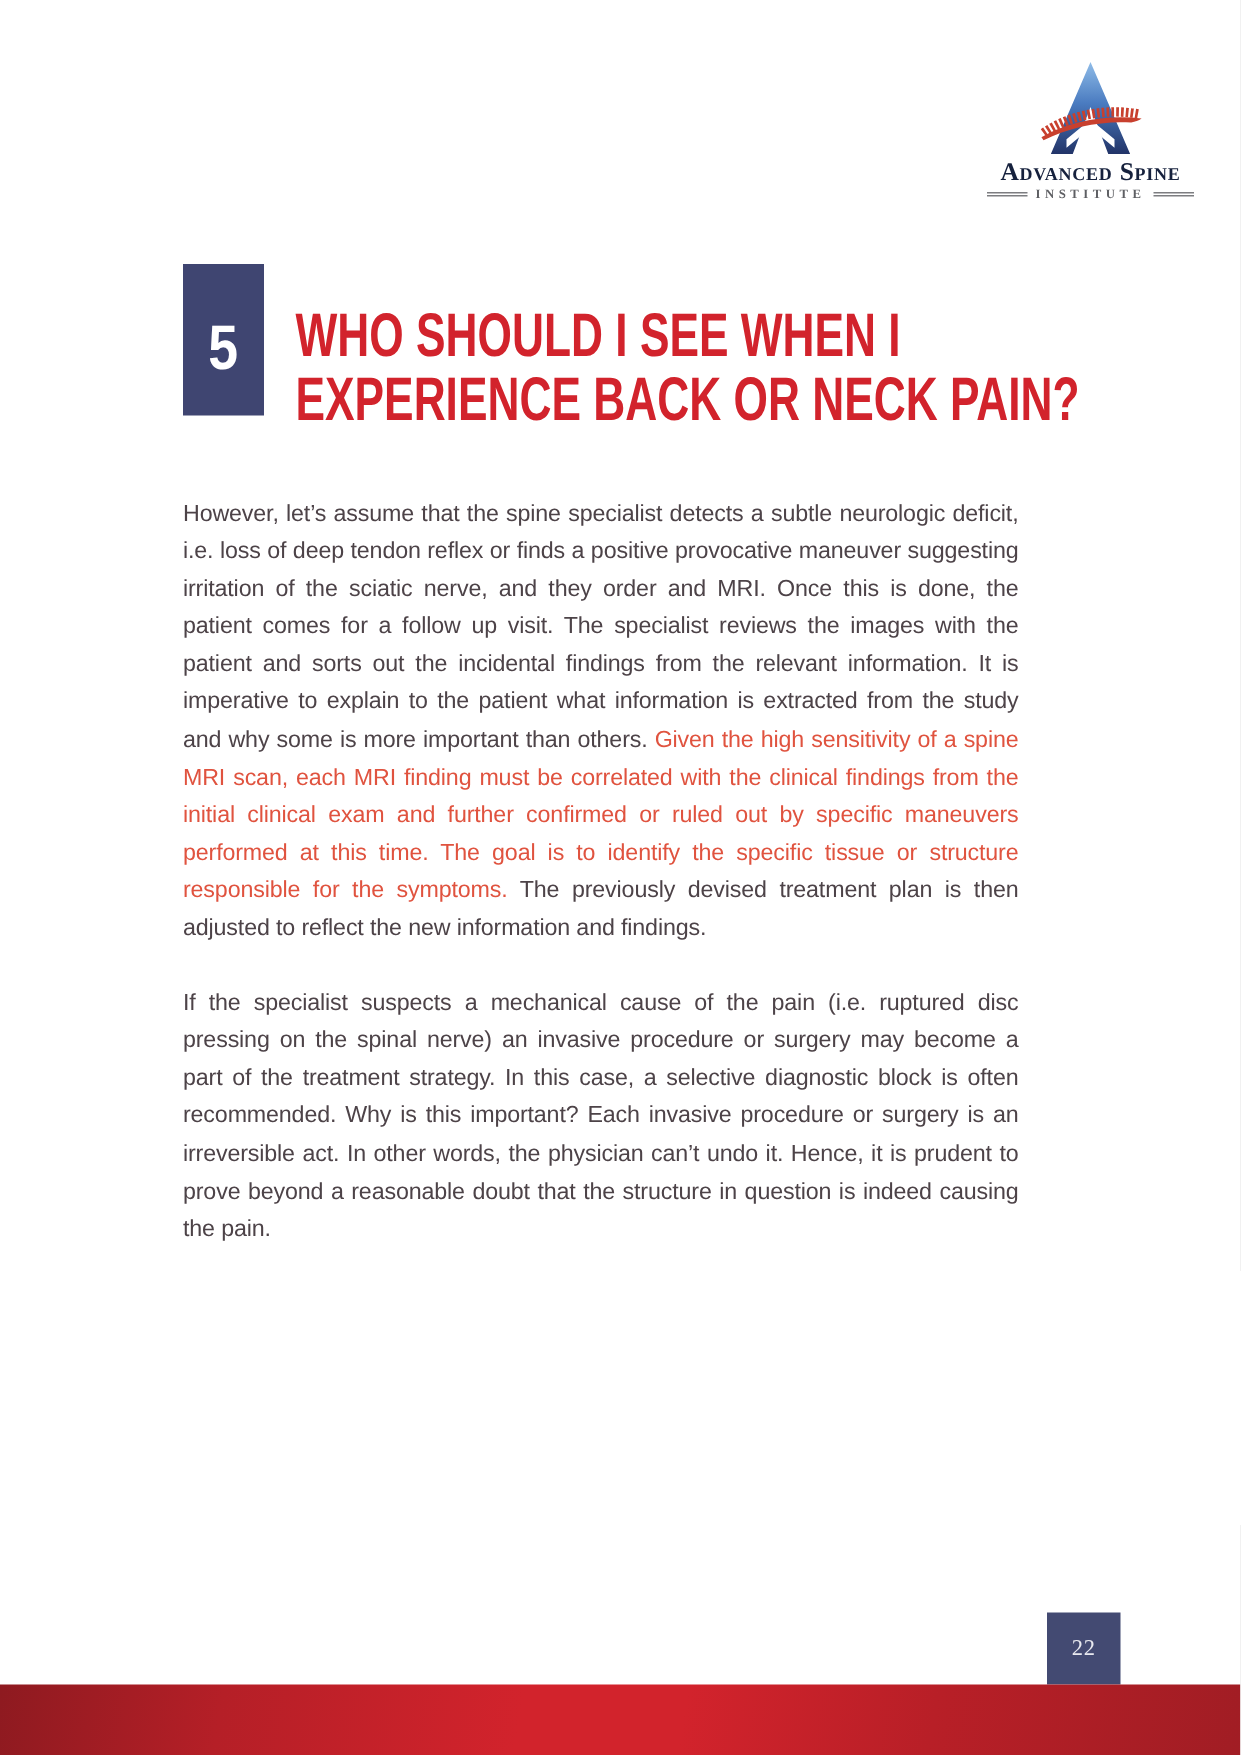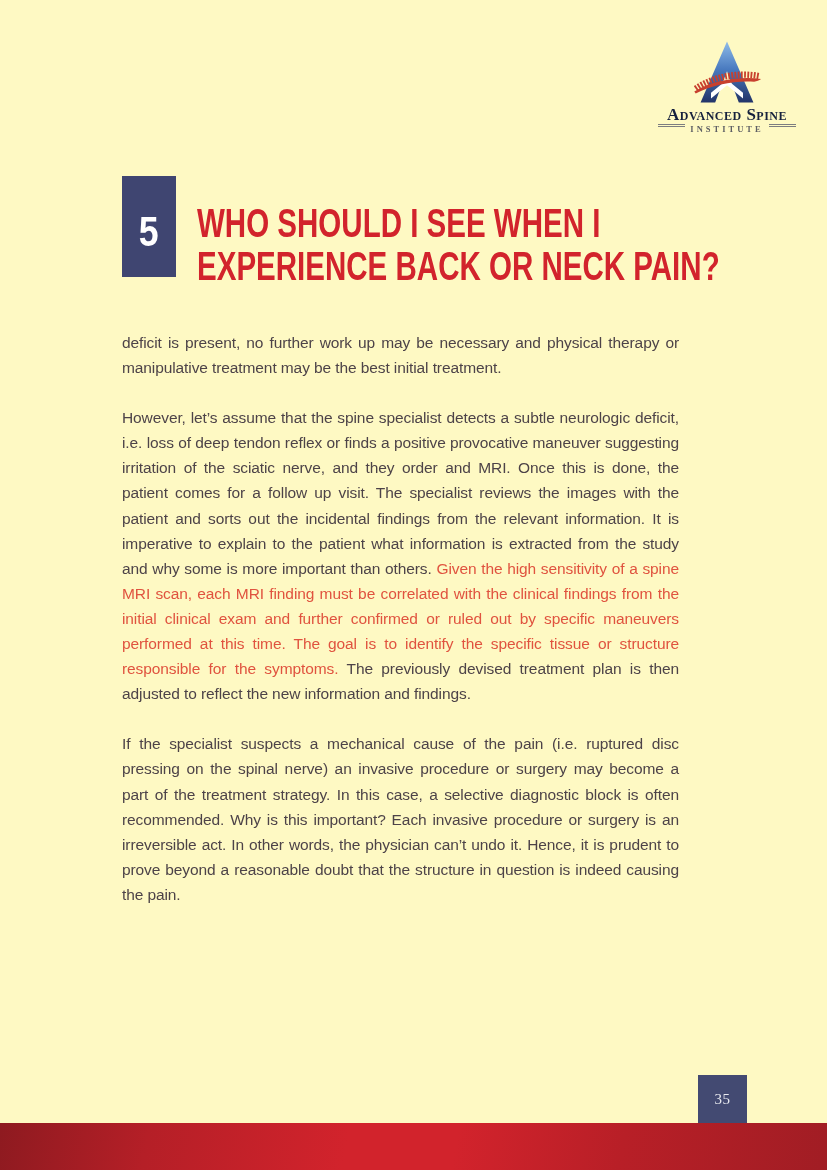--- a/index.html
+++ b/index.html
@@ -1,19 +1,19 @@
 <!DOCTYPE html>
 <html><head>
 <meta charset="utf-8">
 <style>
   html,body{margin:0;padding:0;background:#e8e8e8;}
   .page{
     position:relative;
     width:827px;height:1170px;
-    background:#fef9c3;
+    background:#ffffff;
     overflow:hidden;
     font-family:"Liberation Sans",sans-serif;
     margin:0 auto;
   }
 
   
   .logo{
     position:absolute;top:40px;left:658px;width:138px;
     display:flex;flex-direction:column;align-items:center;
   }
@@ -22,21 +22,21 @@
     font-family:"Liberation Serif",serif;
     font-variant:small-caps;
     font-weight:bold;
     font-size:17px;
     letter-spacing:.5px;
     color:#16213d;
     margin-top:1px;
     white-space:nowrap;
   }
   .logo-sub{
-    display:flex;gap:5px;width:100%;
+    display:flex;align-items:center;gap:5px;width:100%;
     margin-top:-1px;
   }
   .logo-sub .rule{flex:1;height:0;border-top:3px double #7c7d80;}
   .logo-sub-text{
     font-family:"Liberation Serif",serif;
     font-size:8.5px;letter-spacing:3px;color:#5e5f63;font-weight:bold;
   }
 
   
   .chapter-header{position:absolute;top:176px;left:122px;display:flex;}
@@ -116,23 +116,22 @@
     <div class="chapter-number-box">
       <span class="chapter-number">5</span>
     </div>
     <div class="chapter-title">
       <div>WHO SHOULD I SEE WHEN I</div>
       <div>EXPERIENCE BACK OR NECK PAIN?</div>
     </div>
   </div>
 
   <div class="body-col">
-    <p><span>deficit is present, no further work up may be necessary and physical therapy or manipulative treatment may be the best initial treatment.</span></p>
     <p><span>However, let’s assume that the spine specialist detects a subtle neurologic deficit, i.e. loss of deep tendon reflex or finds a positive provocative maneuver suggesting irritation of the sciatic nerve, and they order and MRI. Once this is done, the patient comes for a follow up visit. The specialist reviews the images with the patient and sorts out the incidental findings from the relevant information. It is imperative to explain to the patient what information is extracted from the study and why some is more important than others. </span><span class="em-seg">Given the high sensitivity of a spine MRI scan, each MRI finding must be correlated with the clinical findings from the initial clinical exam and further confirmed or ruled out by specific maneuvers performed at this time. The goal is to identify the specific tissue or structure responsible for the symptoms.</span><span> The previously devised treatment plan is then adjusted to reflect the new information and findings.</span></p>
     <p><span>If the specialist suspects a mechanical cause of the pain (i.e. ruptured disc pressing on the spinal nerve) an invasive procedure or surgery may become a part of the treatment strategy. In this case, a selective diagnostic block is often recommended. Why is this important? Each invasive procedure or surgery is an irreversible act. In other words, the physician can’t undo it. Hence, it is prudent to prove beyond a reasonable doubt that the structure in question is indeed causing the pain.</span></p>
   </div>
 
   <div class="page-number-box">
-    <span class="page-number">35</span>
+    <span class="page-number">22</span>
   </div>
   <div class="bottom-bar"></div>
 
 </div>
 
 </body></html>

